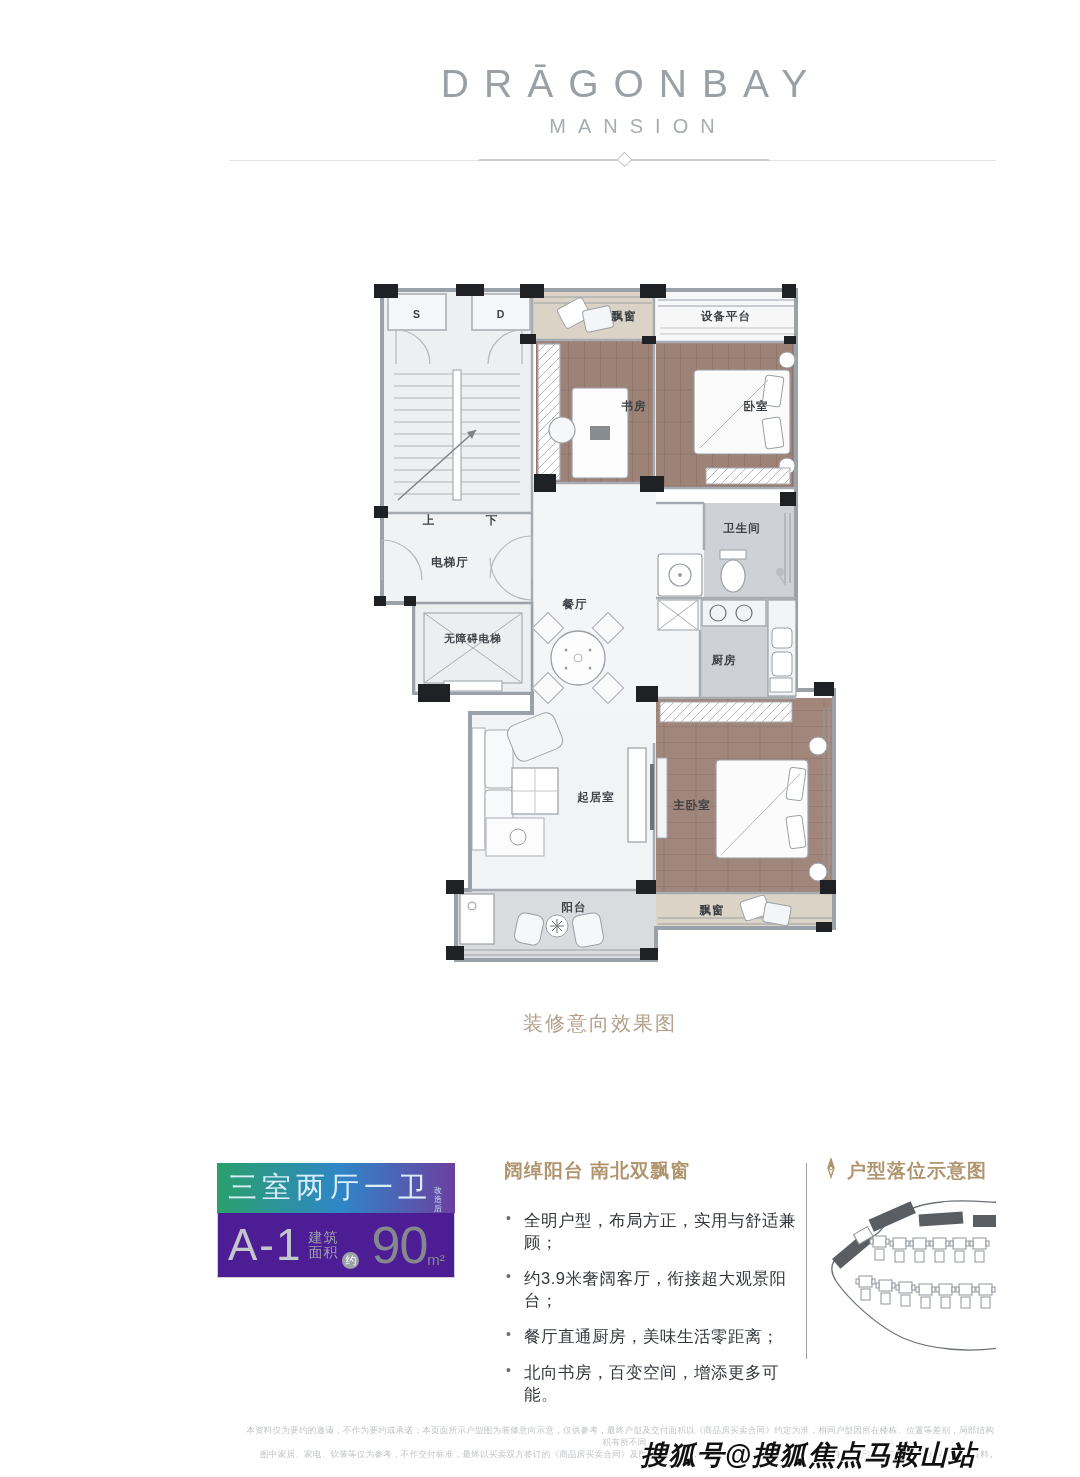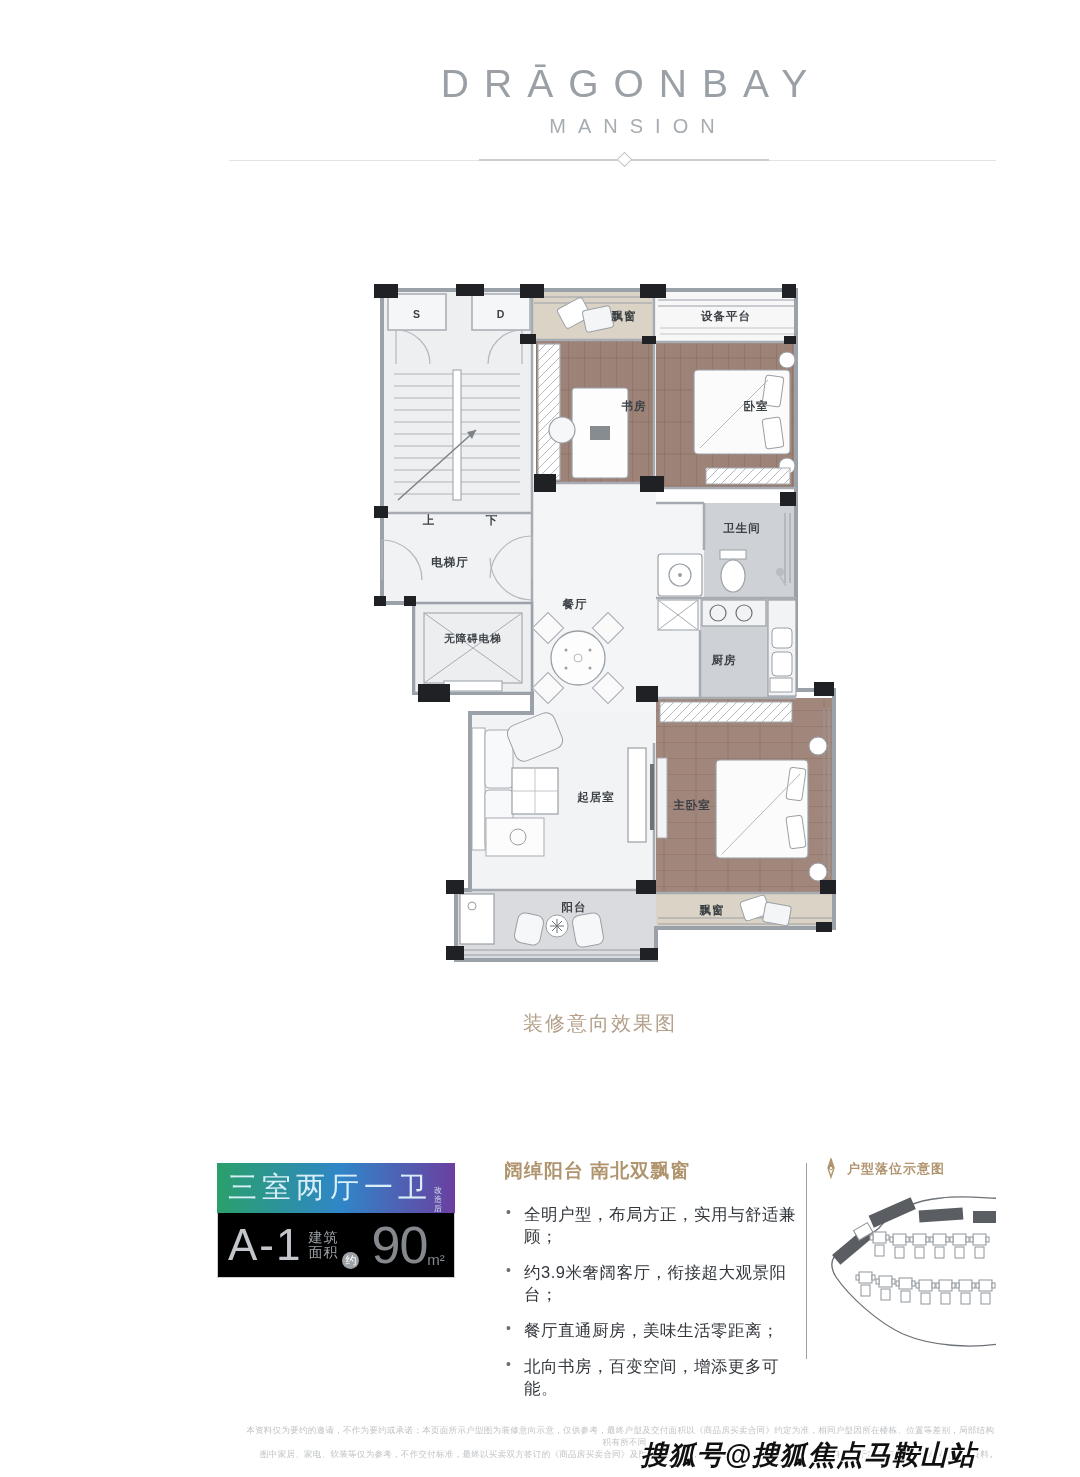--- a/index.html
+++ b/index.html
@@ -21,41 +21,41 @@
   .plan-caption{position:absolute;left:276px;top:1010px;width:480px;text-align:center;
                 font-size:20px;color:#b4a08a;letter-spacing:2px;}
 
   
   .unit-card{position:absolute;left:133px;top:1163px;width:238px;}
   .unit-card-top{position:relative;height:50px;display:flex;align-items:center;justify-content:center;
      background:linear-gradient(90deg,#2aa06b 0%,#2f86c8 52%,#6b3fa0 100%);}
   .unit-layout{font-size:29px;color:#d8effa;letter-spacing:5px;font-weight:500;}
   .unit-layout-note{width:10px;font-size:8px;line-height:9px;color:#cfе0ee;color:#cfe0ee;
      word-break:break-all;margin-left:2px;margin-top:22px;}
-  .unit-card-bottom{height:64px;background:#000000;border:1px solid #cdd0d3;border-top:none;
+  .unit-card-bottom{height:64px;background:#4c1d95;border:1px solid #cdd0d3;border-top:none;
      display:flex;align-items:center;padding:0 8px 0 10px;}
   .unit-code{font-size:44px;font-weight:300;color:#c3c7cb;letter-spacing:2px;}
   .area-words{font-size:14px;line-height:15px;color:#9da2a7;margin-left:6px;letter-spacing:1px;}
   .area-approx{width:17px;height:17px;border-radius:50%;background:#9da2a7;color:#fff;font-size:11px;
      display:flex;align-items:center;justify-content:center;margin-left:4px;align-self:flex-end;margin-bottom:8px;}
   .area-value{font-size:52px;font-weight:500;color:#85898e;margin-left:12px;letter-spacing:-1px;}
   .area-unit{font-size:15px;color:#85898e;align-self:flex-end;margin-bottom:9px;}
 
   
   .features{position:absolute;left:420px;top:1158px;width:300px;}
-  .features-heading{font-size:19px;font-weight:700;color:#b0946e;letter-spacing:1px;margin-bottom:20px;}
+  .features-heading{font-size:19px;font-weight:700;color:#b0946e;letter-spacing:1px;margin-bottom:26px;}
   .features ul{list-style:none;margin:0;padding:0;}
   .features li{position:relative;font-size:16.5px;color:#33373c;margin-bottom:14px;padding-left:20px;
      letter-spacing:0.5px;}
   .features li::before{content:"•";position:absolute;left:2px;top:0;color:#6a6e73;font-size:14px;}
 
   
   .v-divider{position:absolute;left:722px;top:1163px;width:1px;height:196px;background:#9aa0a5;}
   .sitemap{position:absolute;left:737px;top:1158px;width:245px;}
-  .sitemap-heading{display:flex;align-items:center;font-size:13px;font-weight:700;color:#b0946e;letter-spacing:1px;}
+  .sitemap-heading{display:flex;font-size:19px;font-weight:700;color:#b0946e;letter-spacing:1px;}
   .sitemap-heading svg{margin-right:6px;}
   .sitemap-svg{margin-top:8px;}
 
   
   .disclaimer{position:absolute;left:160px;top:1424px;width:770px;text-align:center;
      font-size:8.5px;line-height:12px;color:#bfc2c5;letter-spacing:0.3px;}
   .watermark{position:absolute;right:20px;top:1437px;font-size:27px;font-weight:900;color:#101010;
      letter-spacing:1px;
      text-shadow:-2px -2px 0 #fff,2px -2px 0 #fff,-2px 2px 0 #fff,2px 2px 0 #fff,0 2px 0 #fff,0 -2px 0 #fff;font-style:italic;}
 

